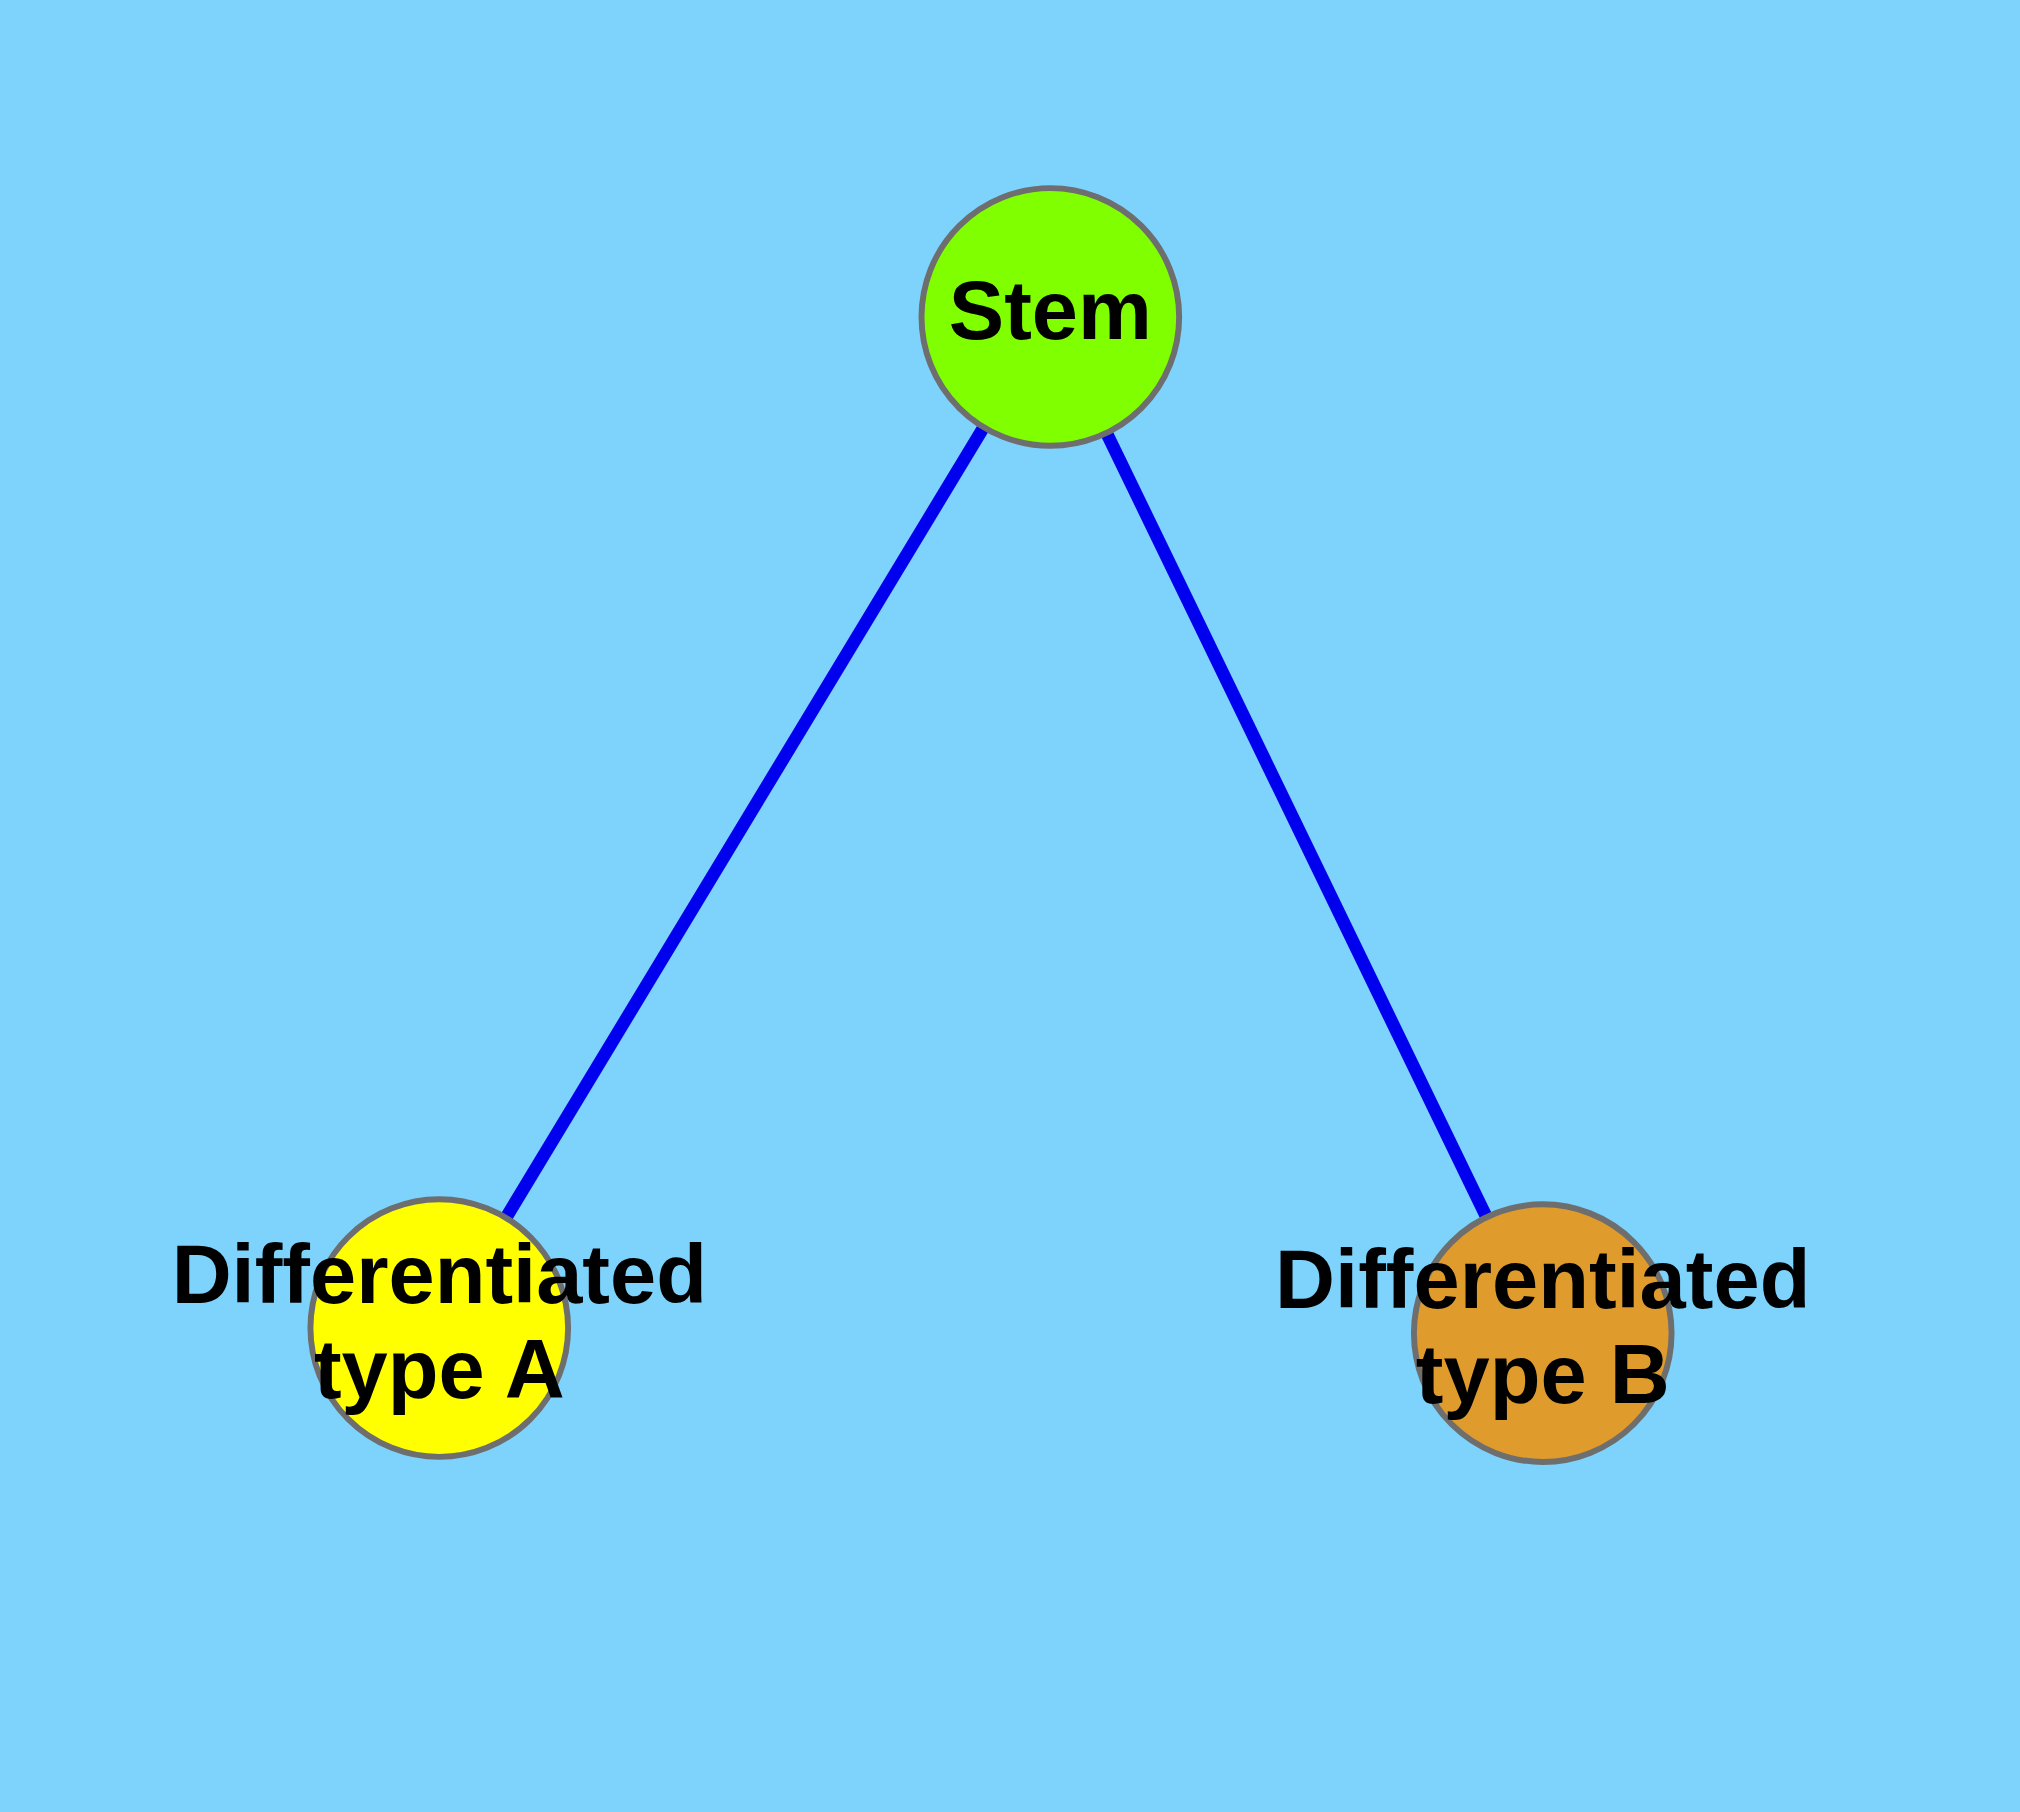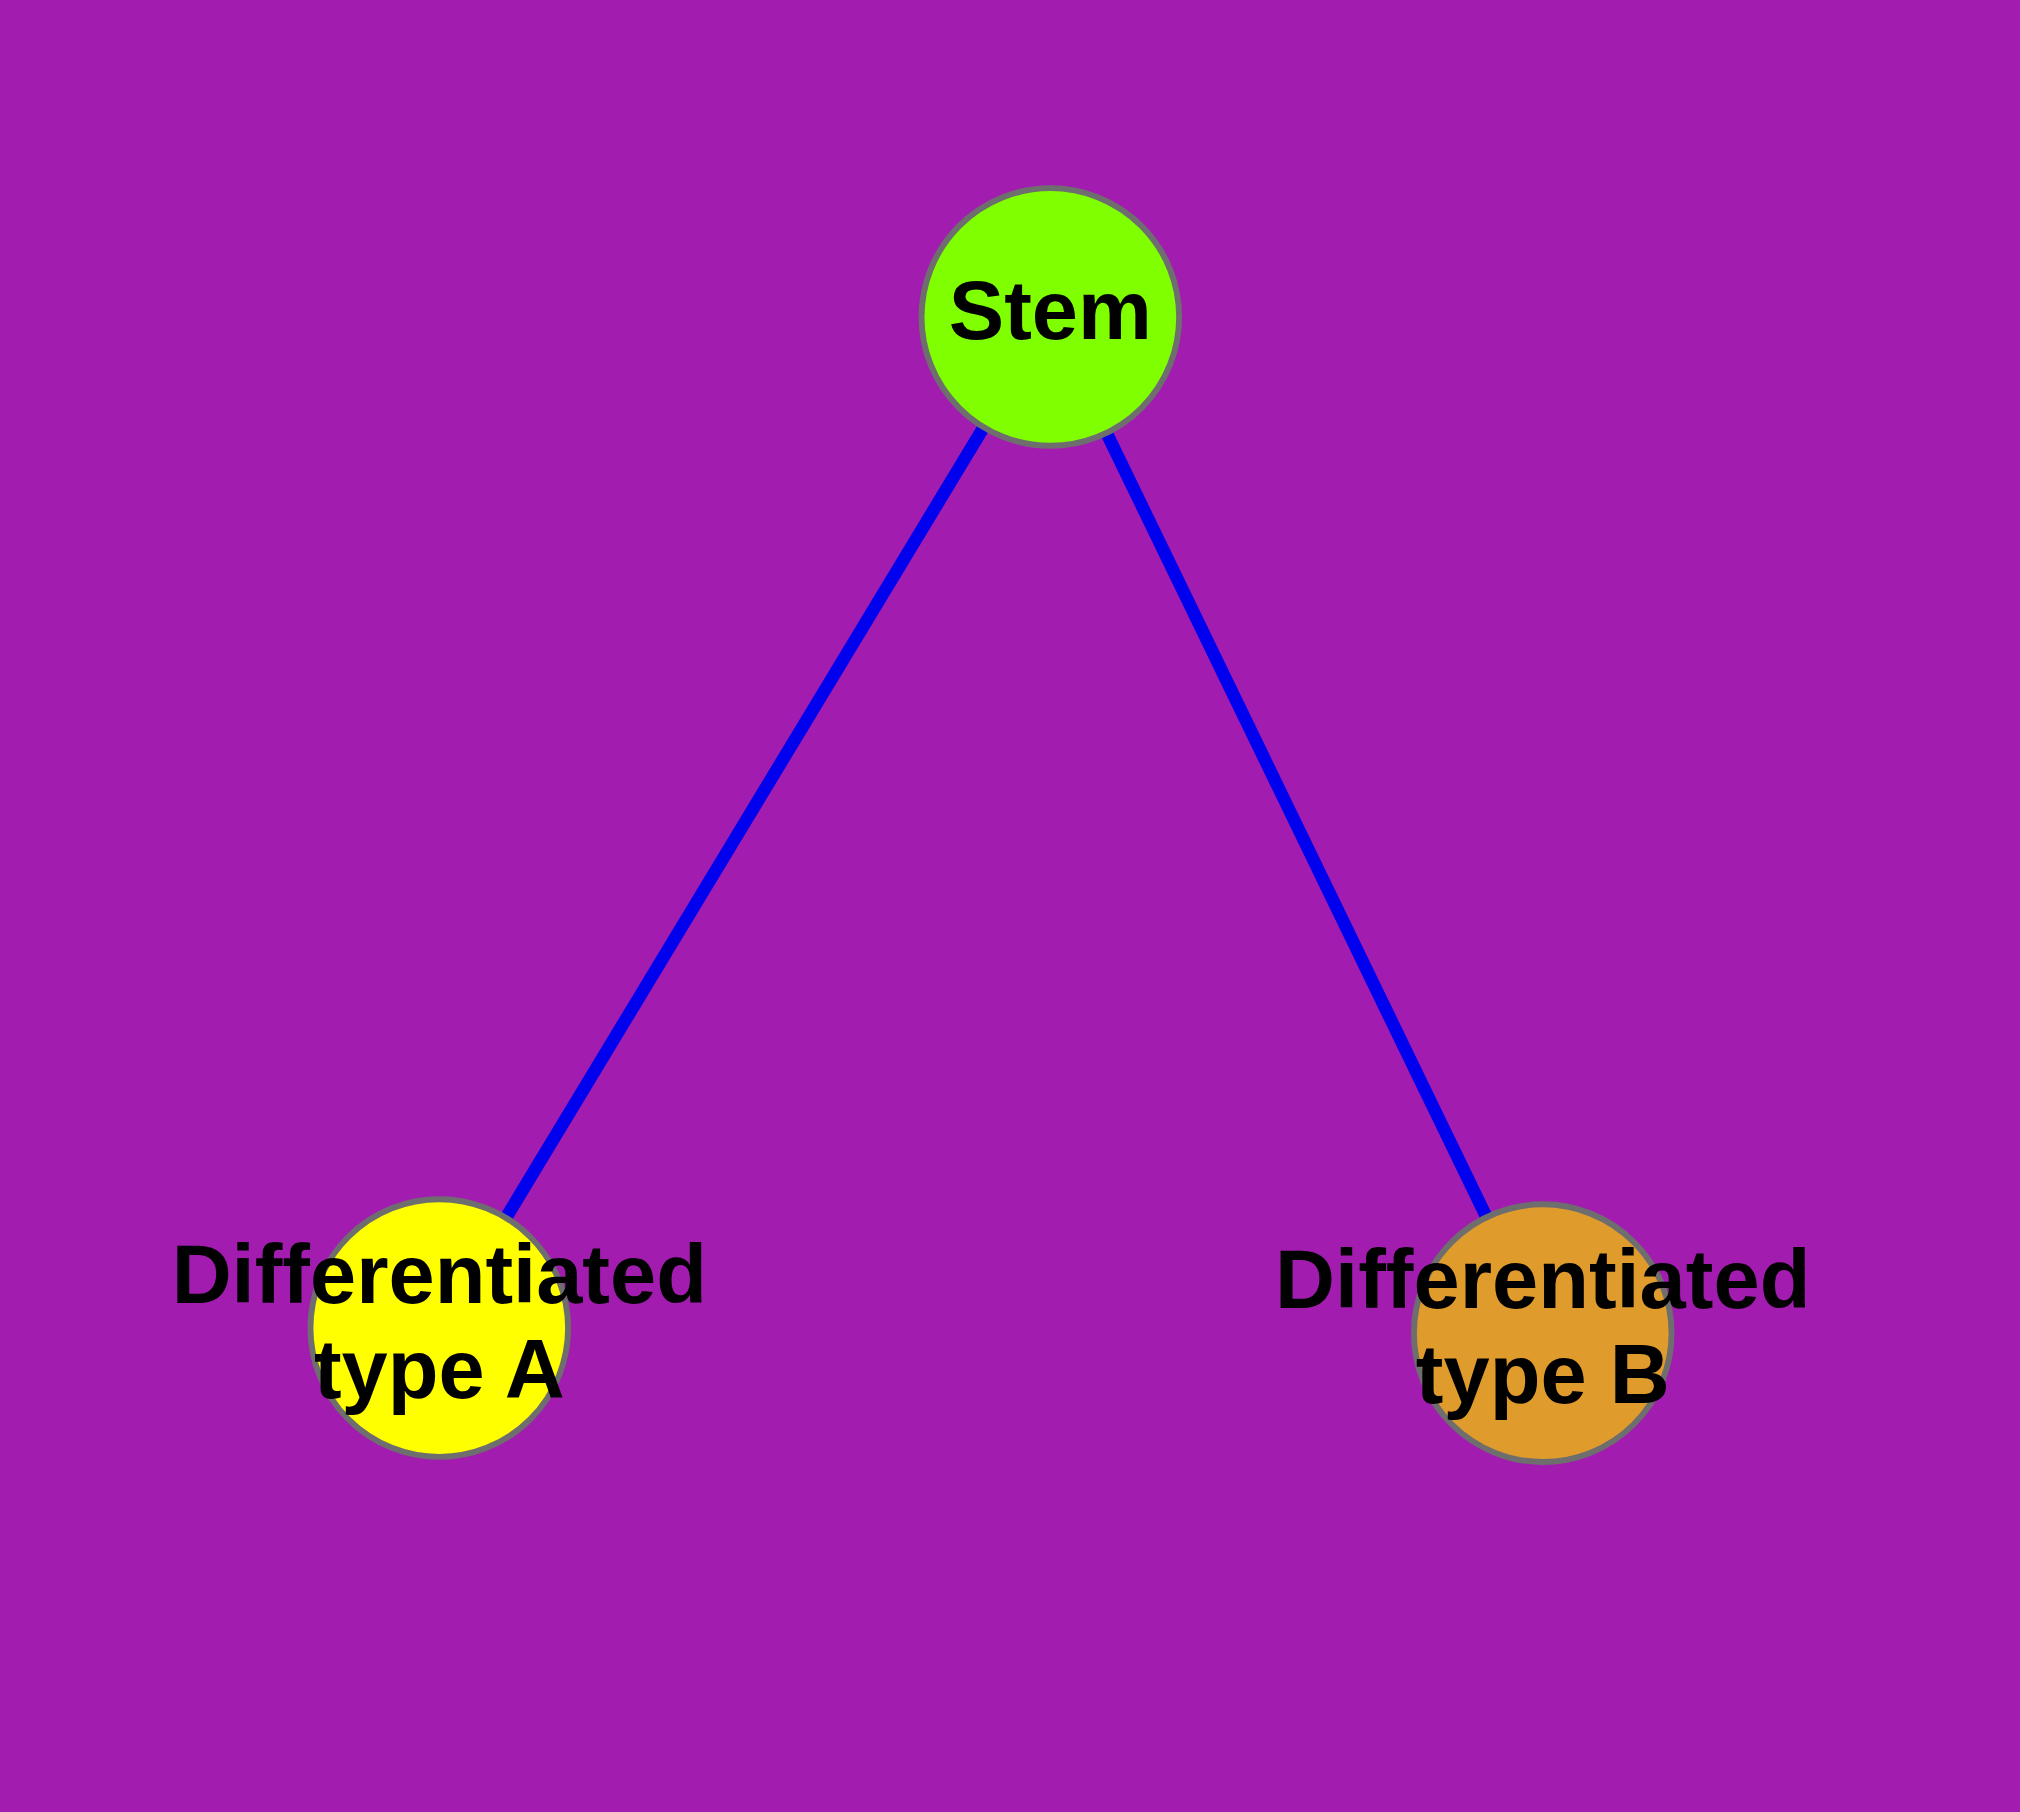--- a/index.html
+++ b/index.html
@@ -5,21 +5,21 @@
   html, body {
     margin: 0;
     padding: 0;
     background: #ffffff;
   }
   #canvas {
     position: relative;
     width: 2021px;
     height: 1812px;
     overflow: hidden;
-    background: #a21caf;
+    background: #7dd3fc;
     font-family: "Liberation Sans", sans-serif;
   }
   #graph-svg {
     position: absolute;
     left: 0;
     top: 0;
     width: 2021px;
     height: 1812px;
     display: block;
   }

